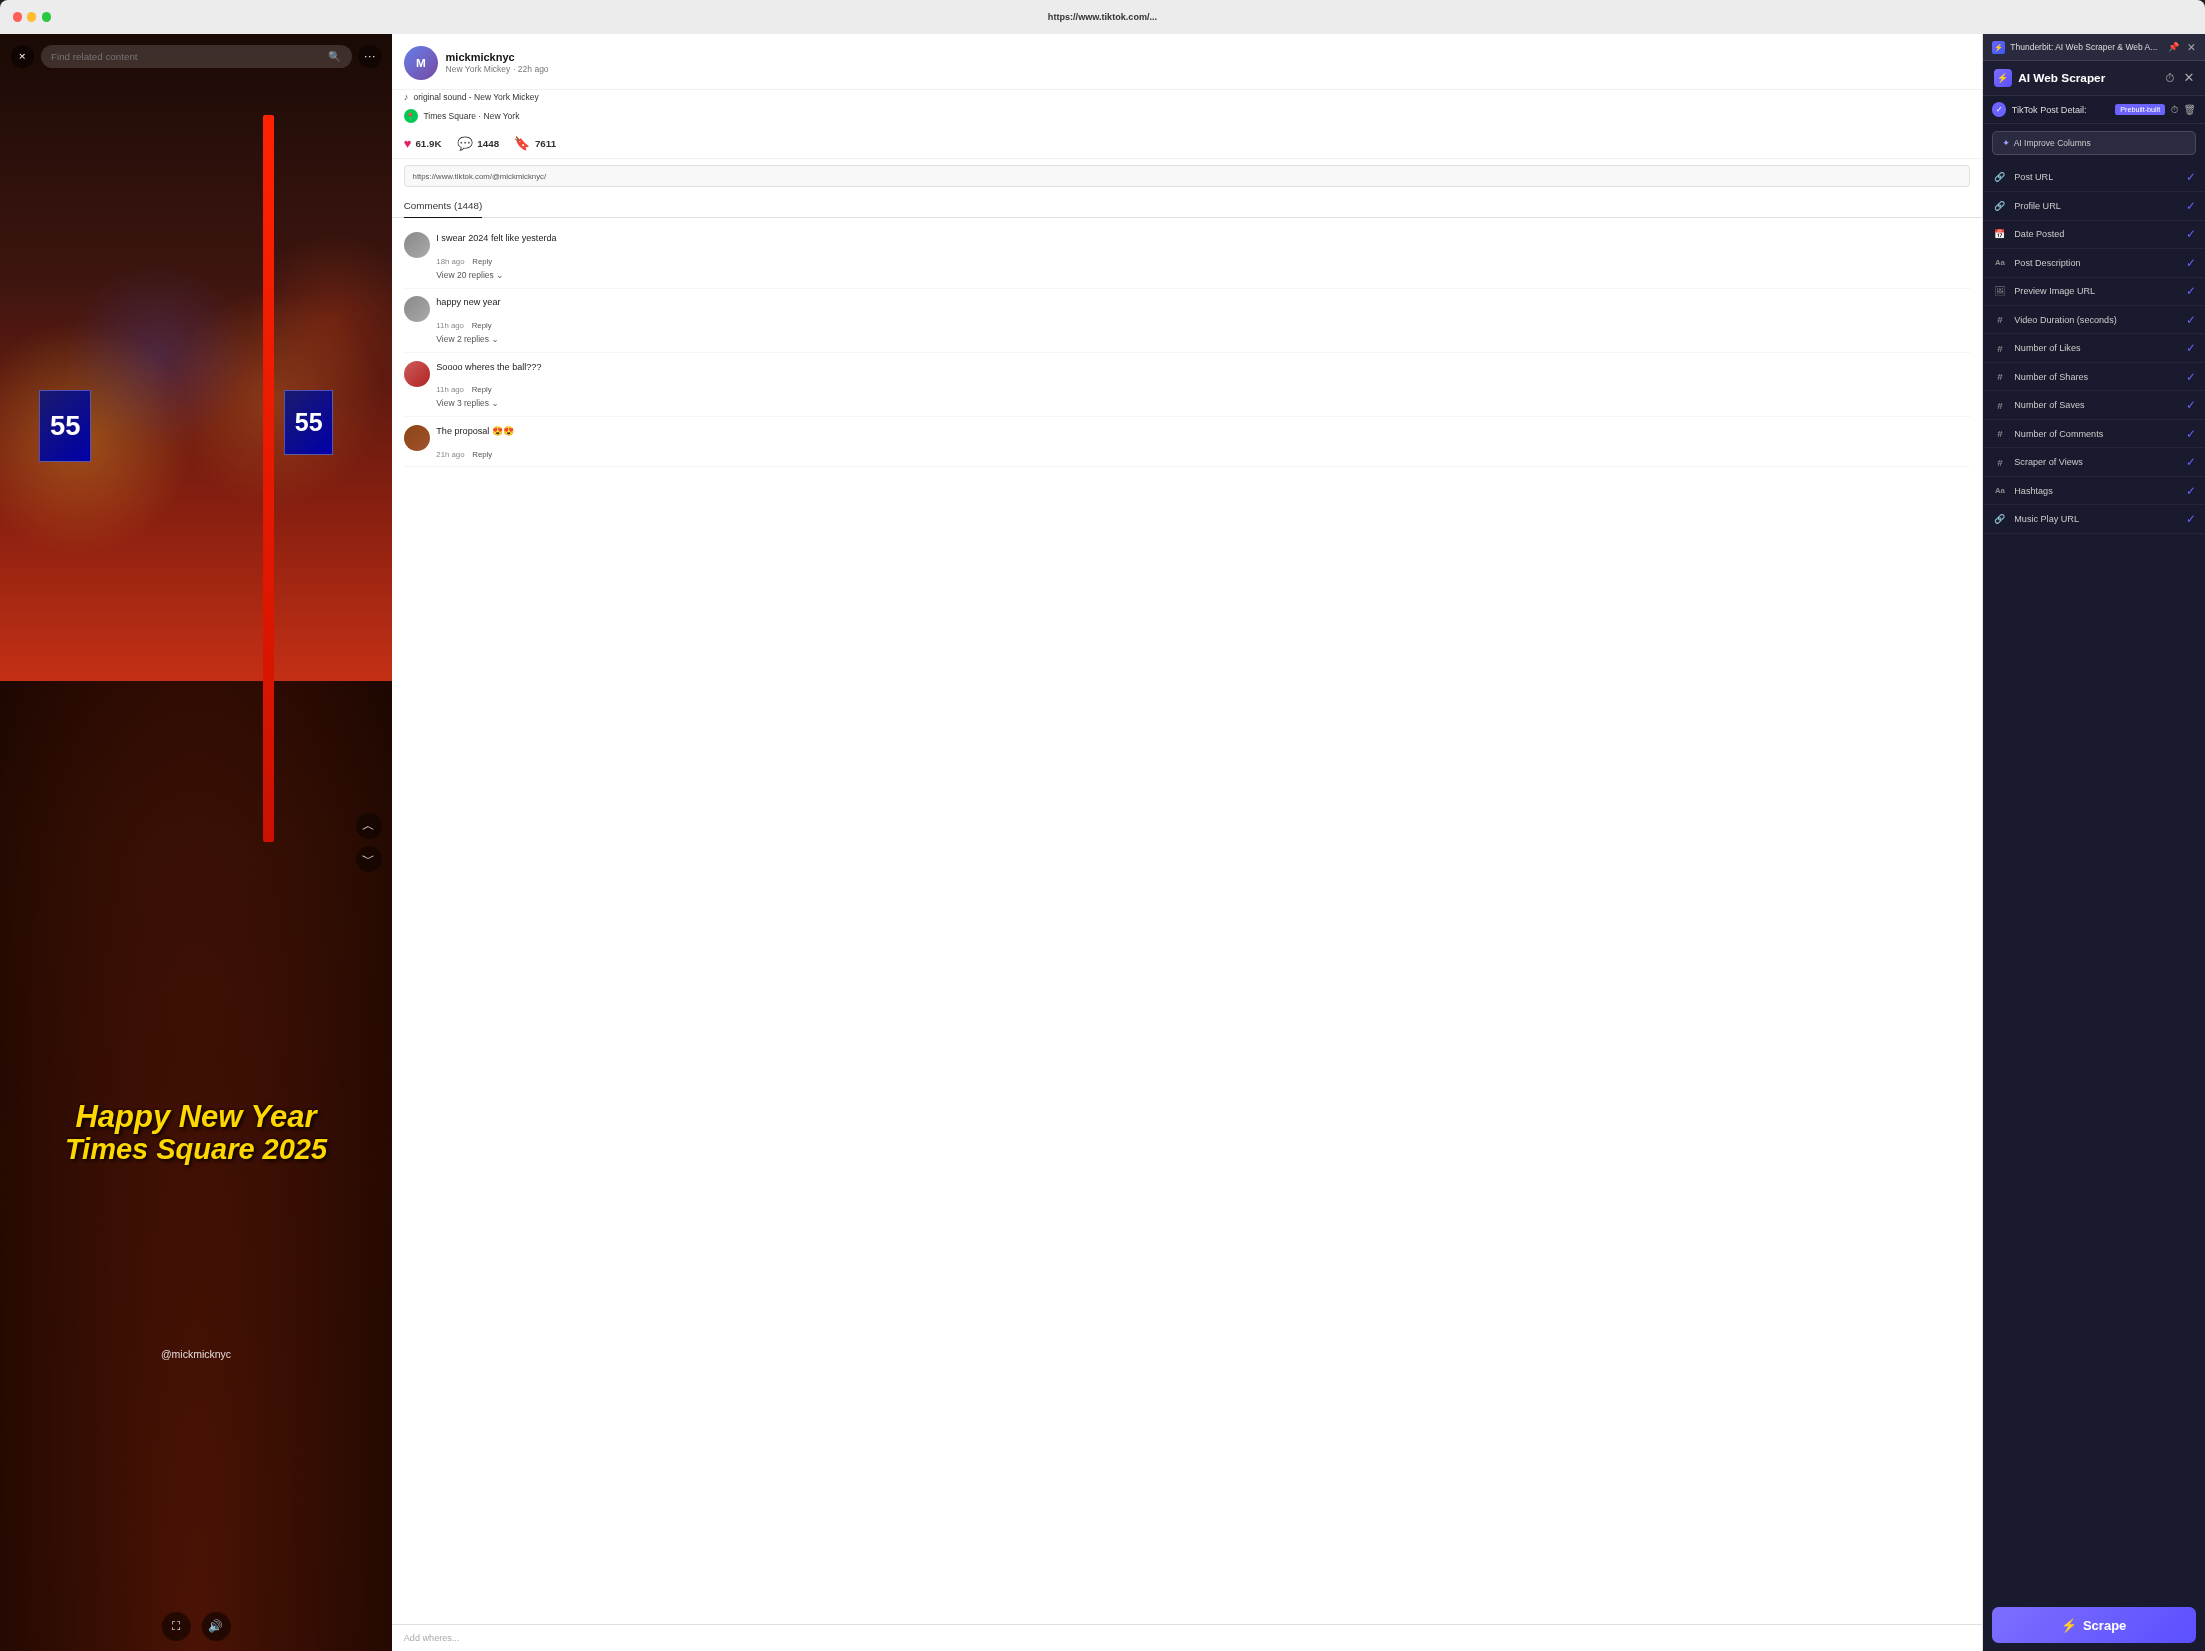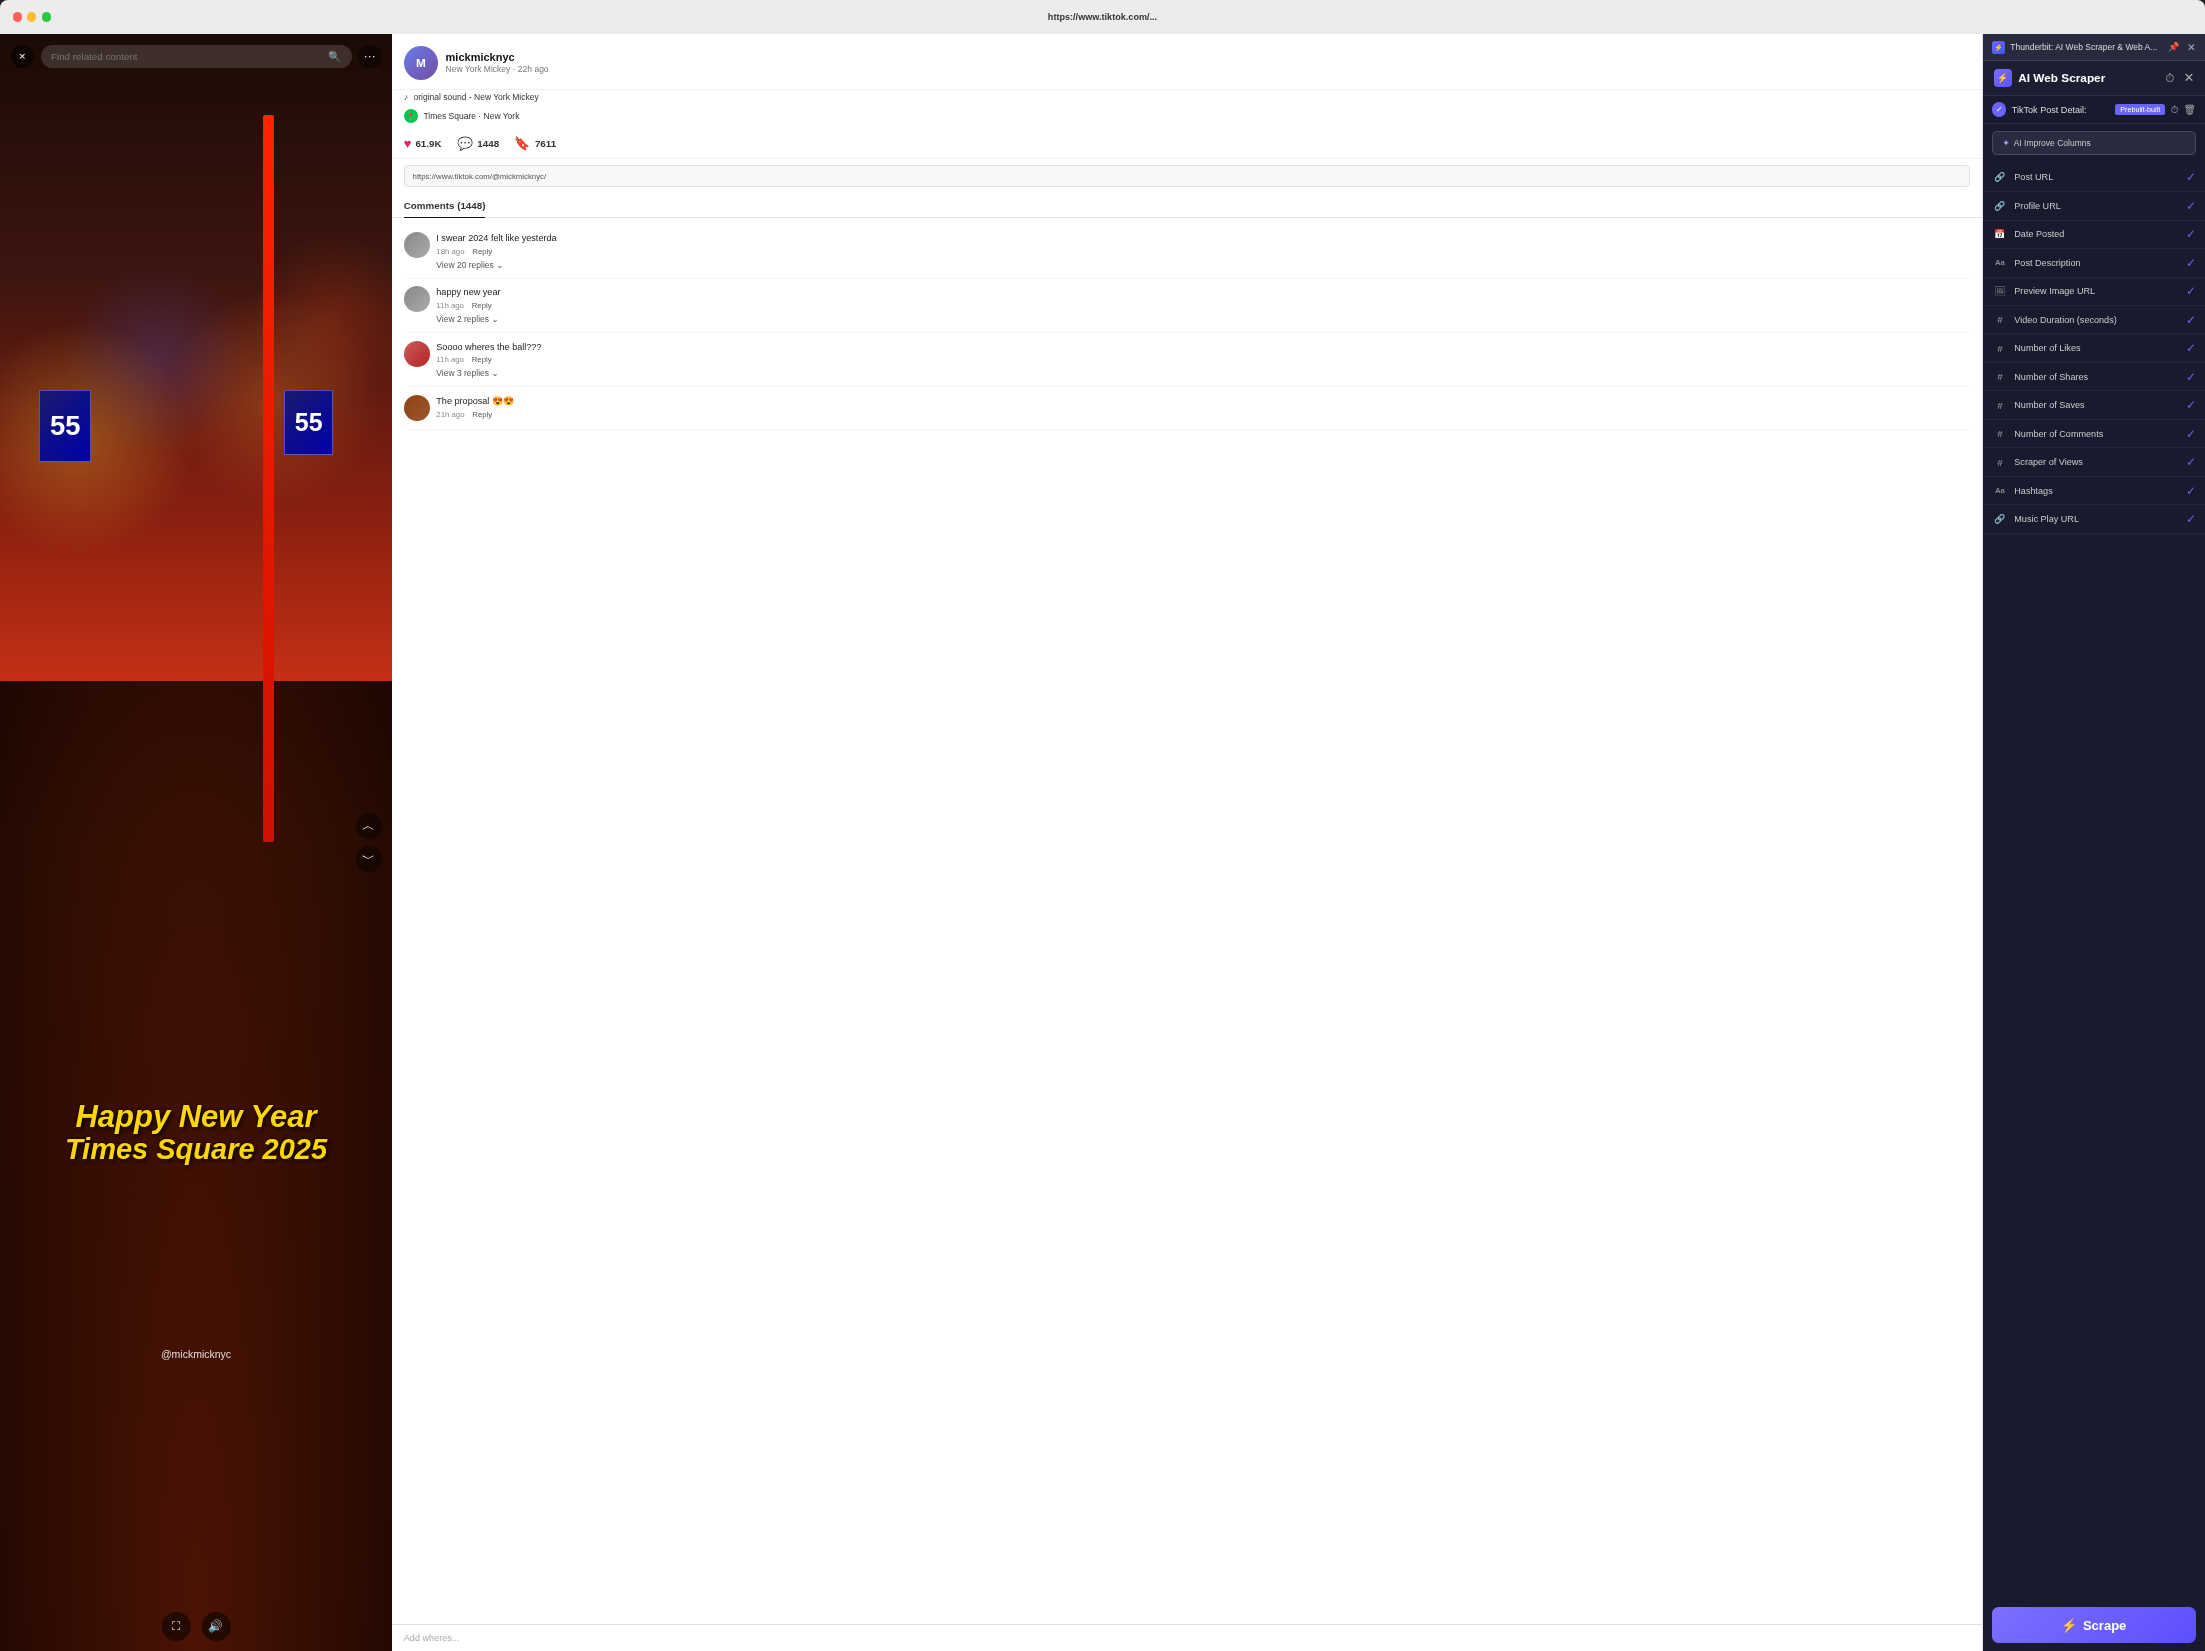--- a/index.html
+++ b/index.html
@@ -405,21 +405,21 @@
     }
 
     .comments-tabs {
       display: flex;
       border-bottom: 1.3px solid #e0e0e0;
       padding: 0 11.8px;
     }
     .comments-tab {
       padding: 6.5px 0;
       font-size: 9.8px;
-      font-weight: 700;
+      font-weight: 400;
       color: #333;
       border-bottom: 1.3px solid #111;
       margin-bottom: -1.3px;
       cursor: pointer;
     }
 
     .comments-list {
       flex: 1;
       overflow-y: auto;
       padding: 6.5px 11.8px;
@@ -442,21 +442,21 @@
     .comment-avatar.reddish { background: linear-gradient(135deg, #cd5c5c, #b22222); }
     .comment-body { flex: 1; }
     .comment-text {
       font-size: 9.1px;
       color: #222;
       line-height: 1.4;
     }
     .comment-meta {
       font-size: 7.8px;
       color: #888;
-      margin-top: 2px;
+      margin-top: 12px;
       display: flex;
       gap: 7.8px;
       align-items: center;
     }
     .reply-link { color: #555; cursor: pointer; text-align: right; }
     .view-replies {
       font-size: 8.5px;
       color: #555;
       margin-top: 3.9px;
       cursor: pointer;

